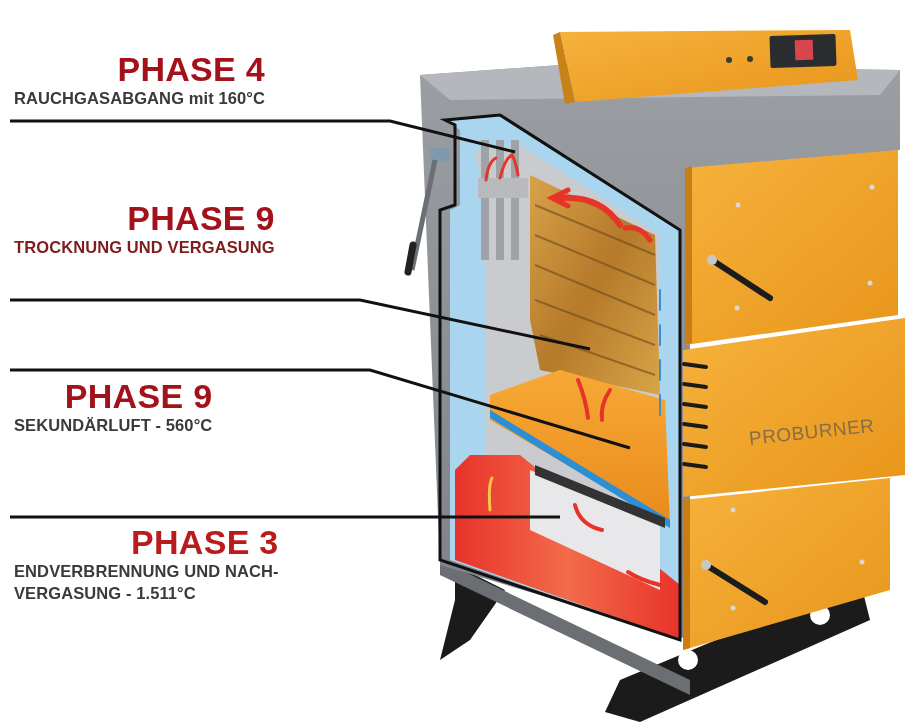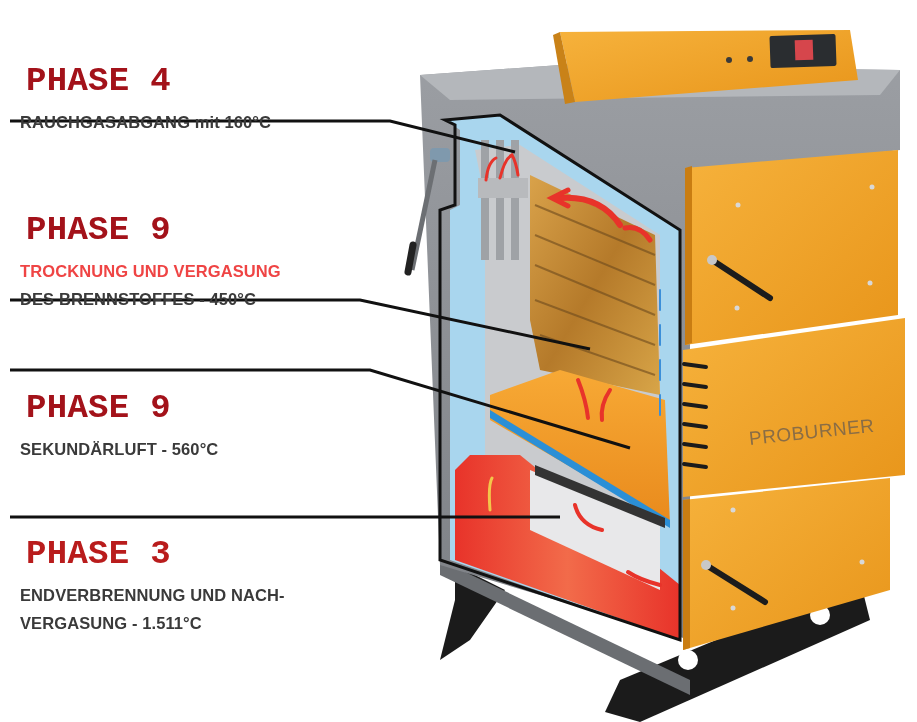--- a/index.html
+++ b/index.html
@@ -1,23 +1,23 @@
 <!DOCTYPE html>
 <html><head>
 <meta charset="utf-8">
 <style>
   html, body { margin: 0; padding: 0; background: #ffffff; }
   body { width: 917px; height: 722px; position: relative; overflow: hidden;
          font-family: "Liberation Sans", sans-serif; }
   .stage { position: absolute; left: 0; top: 0; width: 917px; height: 722px; }
   .label { position: absolute; left: 14px; }
-  .phase-title { font-family: Liberation Mono, monospace; font-weight: 700;
-                 font-size: 34px; line-height: 36px; letter-spacing: 0.3px; margin: 12px; }
+  .phase-title { font-family: Liberation Sans, sans-serif; font-weight: 700;
+                 font-size: 34px; line-height: 36px; letter-spacing: 0.3px; margin: 0; text-align: right; }
   .phase-desc { font-family: "Liberation Sans", sans-serif; font-weight: 700;
-                font-size: 16.5px; line-height: 22px; margin: 6px; letter-spacing: 0.1px; }
+                font-size: 16.5px; line-height: 22px; margin: 0; letter-spacing: 0.1px; }
   svg { position: absolute; left: 0; top: 0; }
   .brand { position: absolute; font-family: "Liberation Sans", sans-serif;
            font-size: 19px; letter-spacing: 0.5px; transform: rotate(-6deg);
            transform-origin: left top; }
 </style>
 </head>
 <body>
 
 <div class="stage">
 
@@ -165,22 +165,21 @@
 
   <div class="brand" style="left: 748px; top: 428px; color: rgb(138, 109, 69);">PROBURNER</div>
 
   <div class="label" style="top:51px;">
     <p class="phase-title" style="color: rgb(163, 18, 26);">PHASE 4</p>
     <p class="phase-desc" style="color: rgb(58, 58, 58);">RAUCHGASABGANG mit 160°C</p>
   </div>
 
   <div class="label" style="top:200px;">
     <p class="phase-title" style="color: rgb(163, 18, 26);">PHASE 9</p>
-    <p class="phase-desc" style="color: #ef4444;">TROCKNUNG UND VERGASUNG</p>
-    <p class="phase-desc" style="color: rgb(58, 58, 58);">DES BRENNSTOFFES - 450°C</p>
+    <p class="phase-desc" style="color: #7f1d1d;">TROCKNUNG UND VERGASUNG</p>
   </div>
 
   <div class="label" style="top:378px;">
     <p class="phase-title" style="color: rgb(163, 18, 26);">PHASE 9</p>
     <p class="phase-desc" style="color: rgb(58, 58, 58);">SEKUNDÄRLUFT - 560°C</p>
   </div>
 
   <div class="label" style="top:524px;">
     <p class="phase-title" style="color: #b91c1c;">PHASE 3</p>
     <p class="phase-desc" style="color: rgb(58, 58, 58); text-align: center;">ENDVERBRENNUNG UND NACH-</p>

